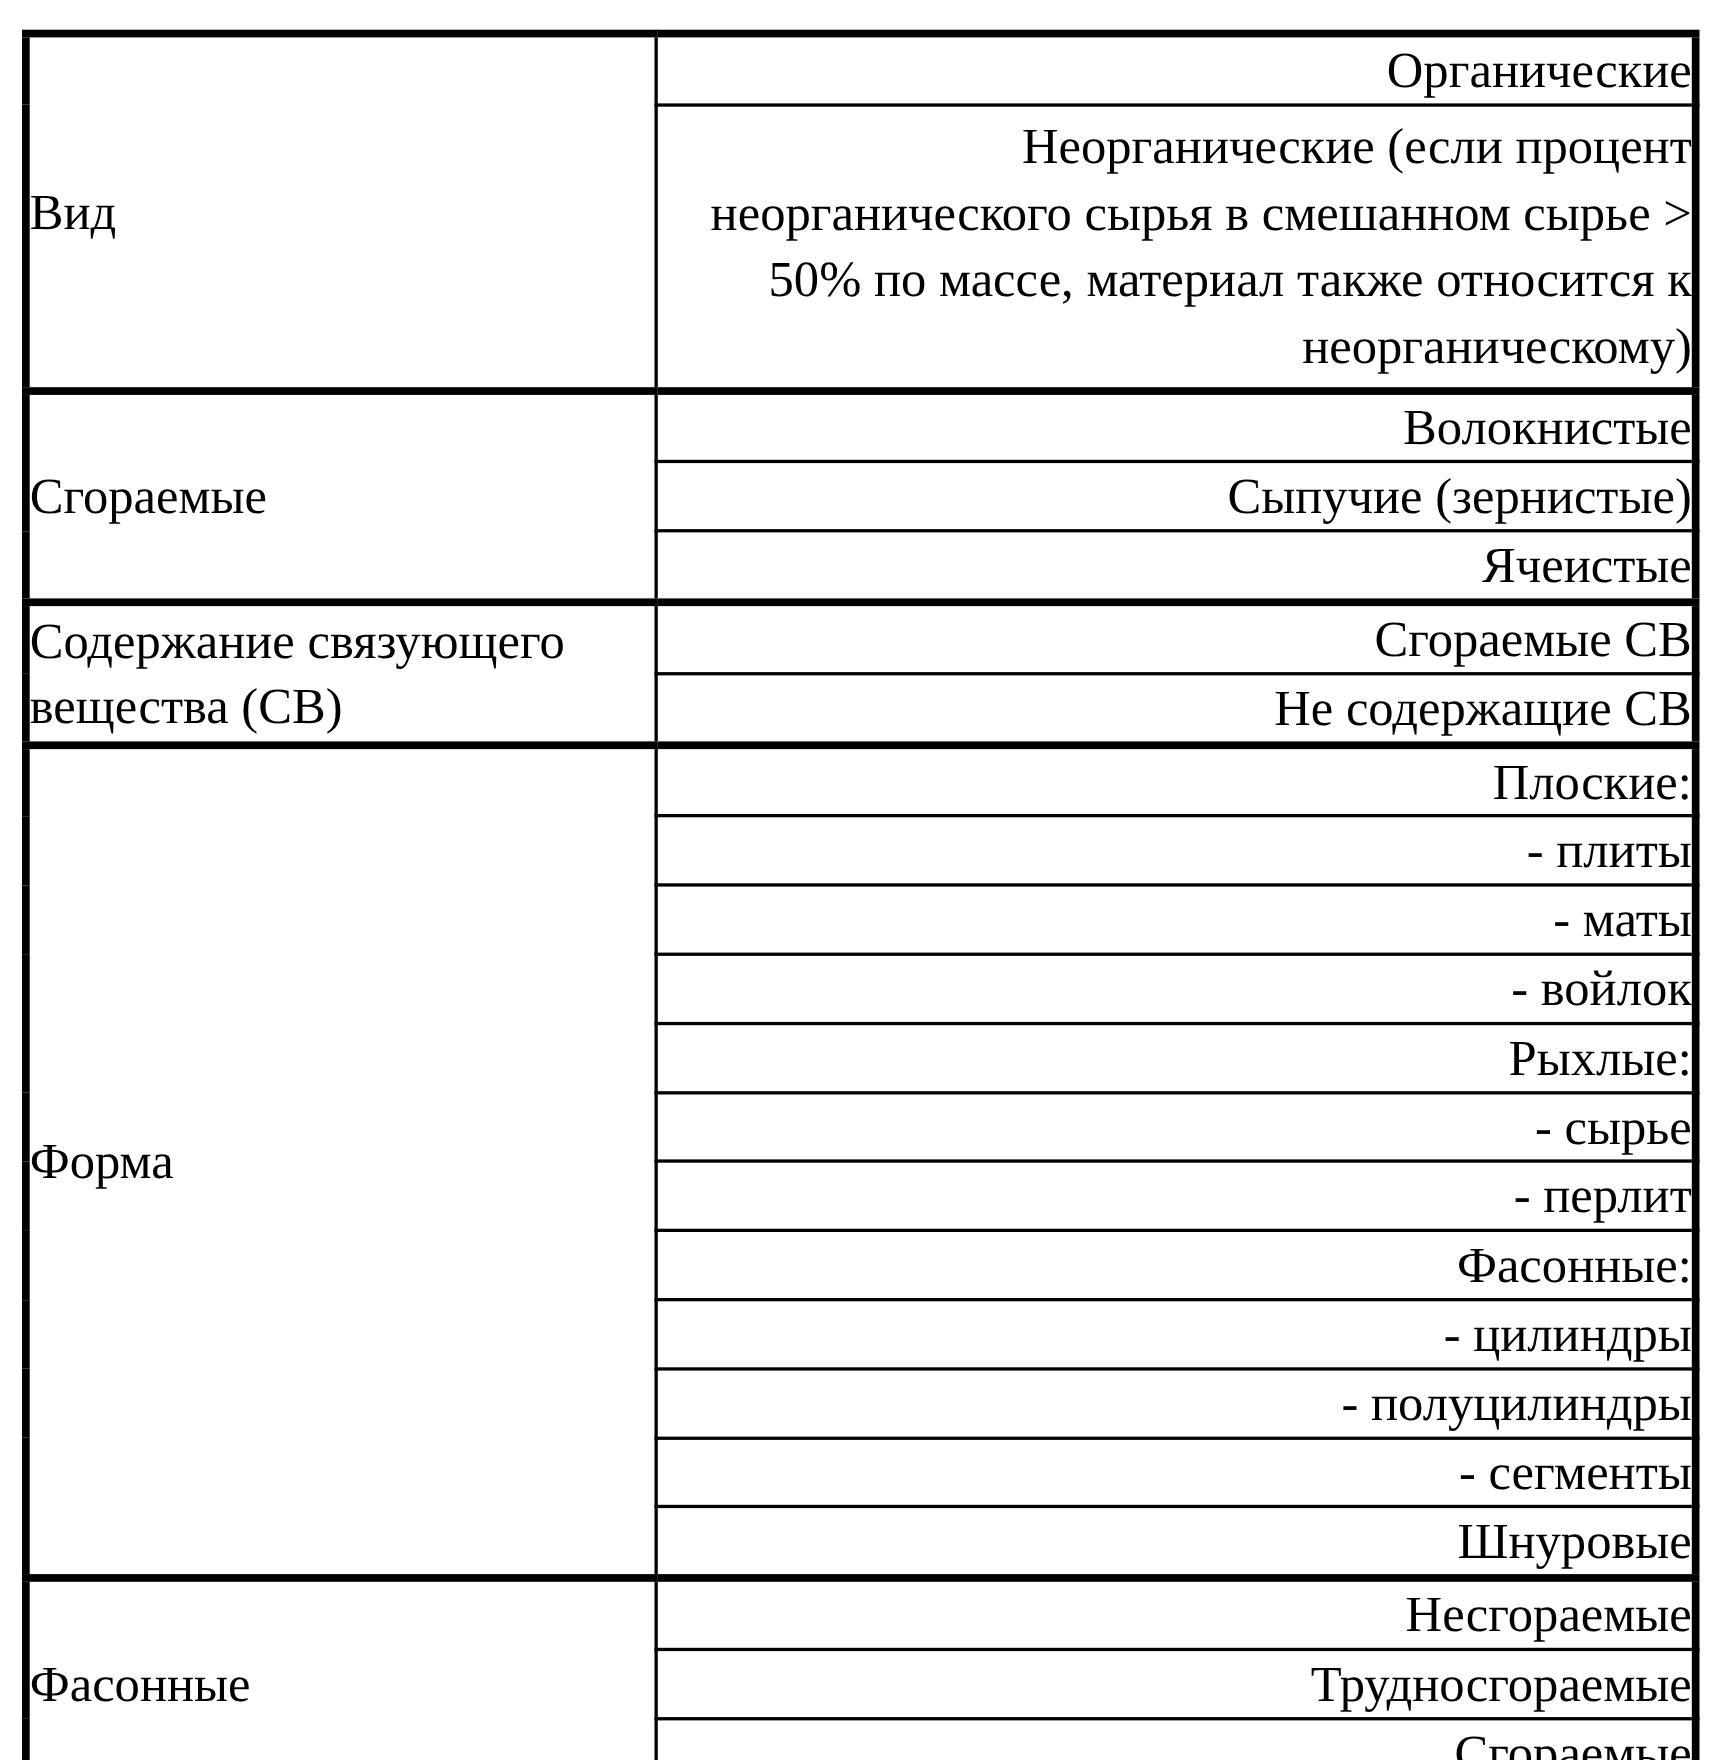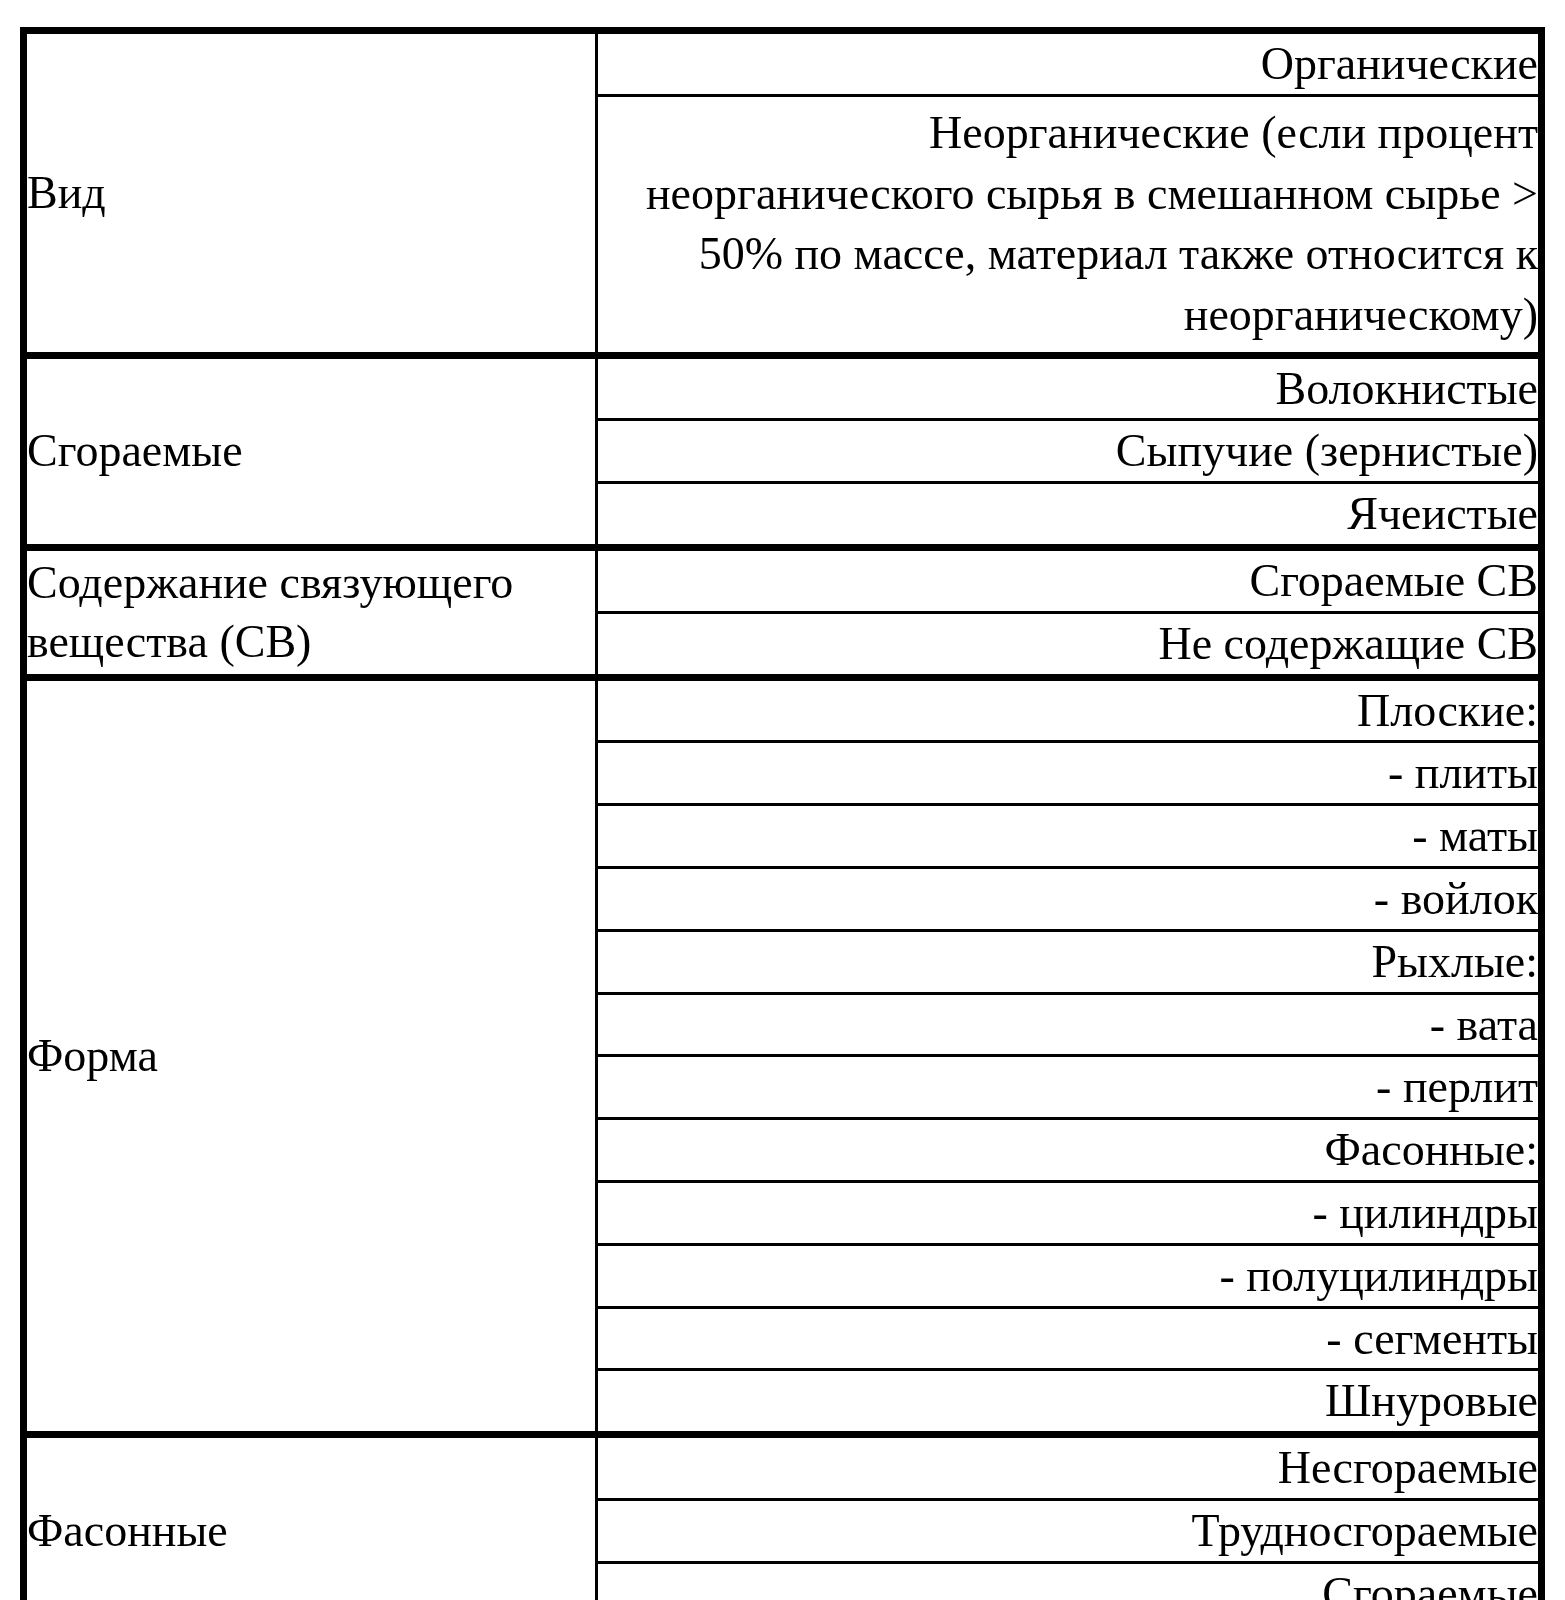--- a/index.html
+++ b/index.html
@@ -125,21 +125,21 @@
         <tr class="h-single">
           <td class="value">- маты</td>
         </tr>
         <tr class="h-single">
           <td class="value">- войлок</td>
         </tr>
         <tr class="h-single">
           <td class="value">Рыхлые:</td>
         </tr>
         <tr class="h-single">
-          <td class="value">- вата</td>
+          <td class="value">- сырье</td>
         </tr>
         <tr class="h-single">
           <td class="value">- перлит</td>
         </tr>
         <tr class="h-single">
           <td class="value">Фасонные:</td>
         </tr>
         <tr class="h-single">
           <td class="value">- цилиндры</td>
         </tr>

